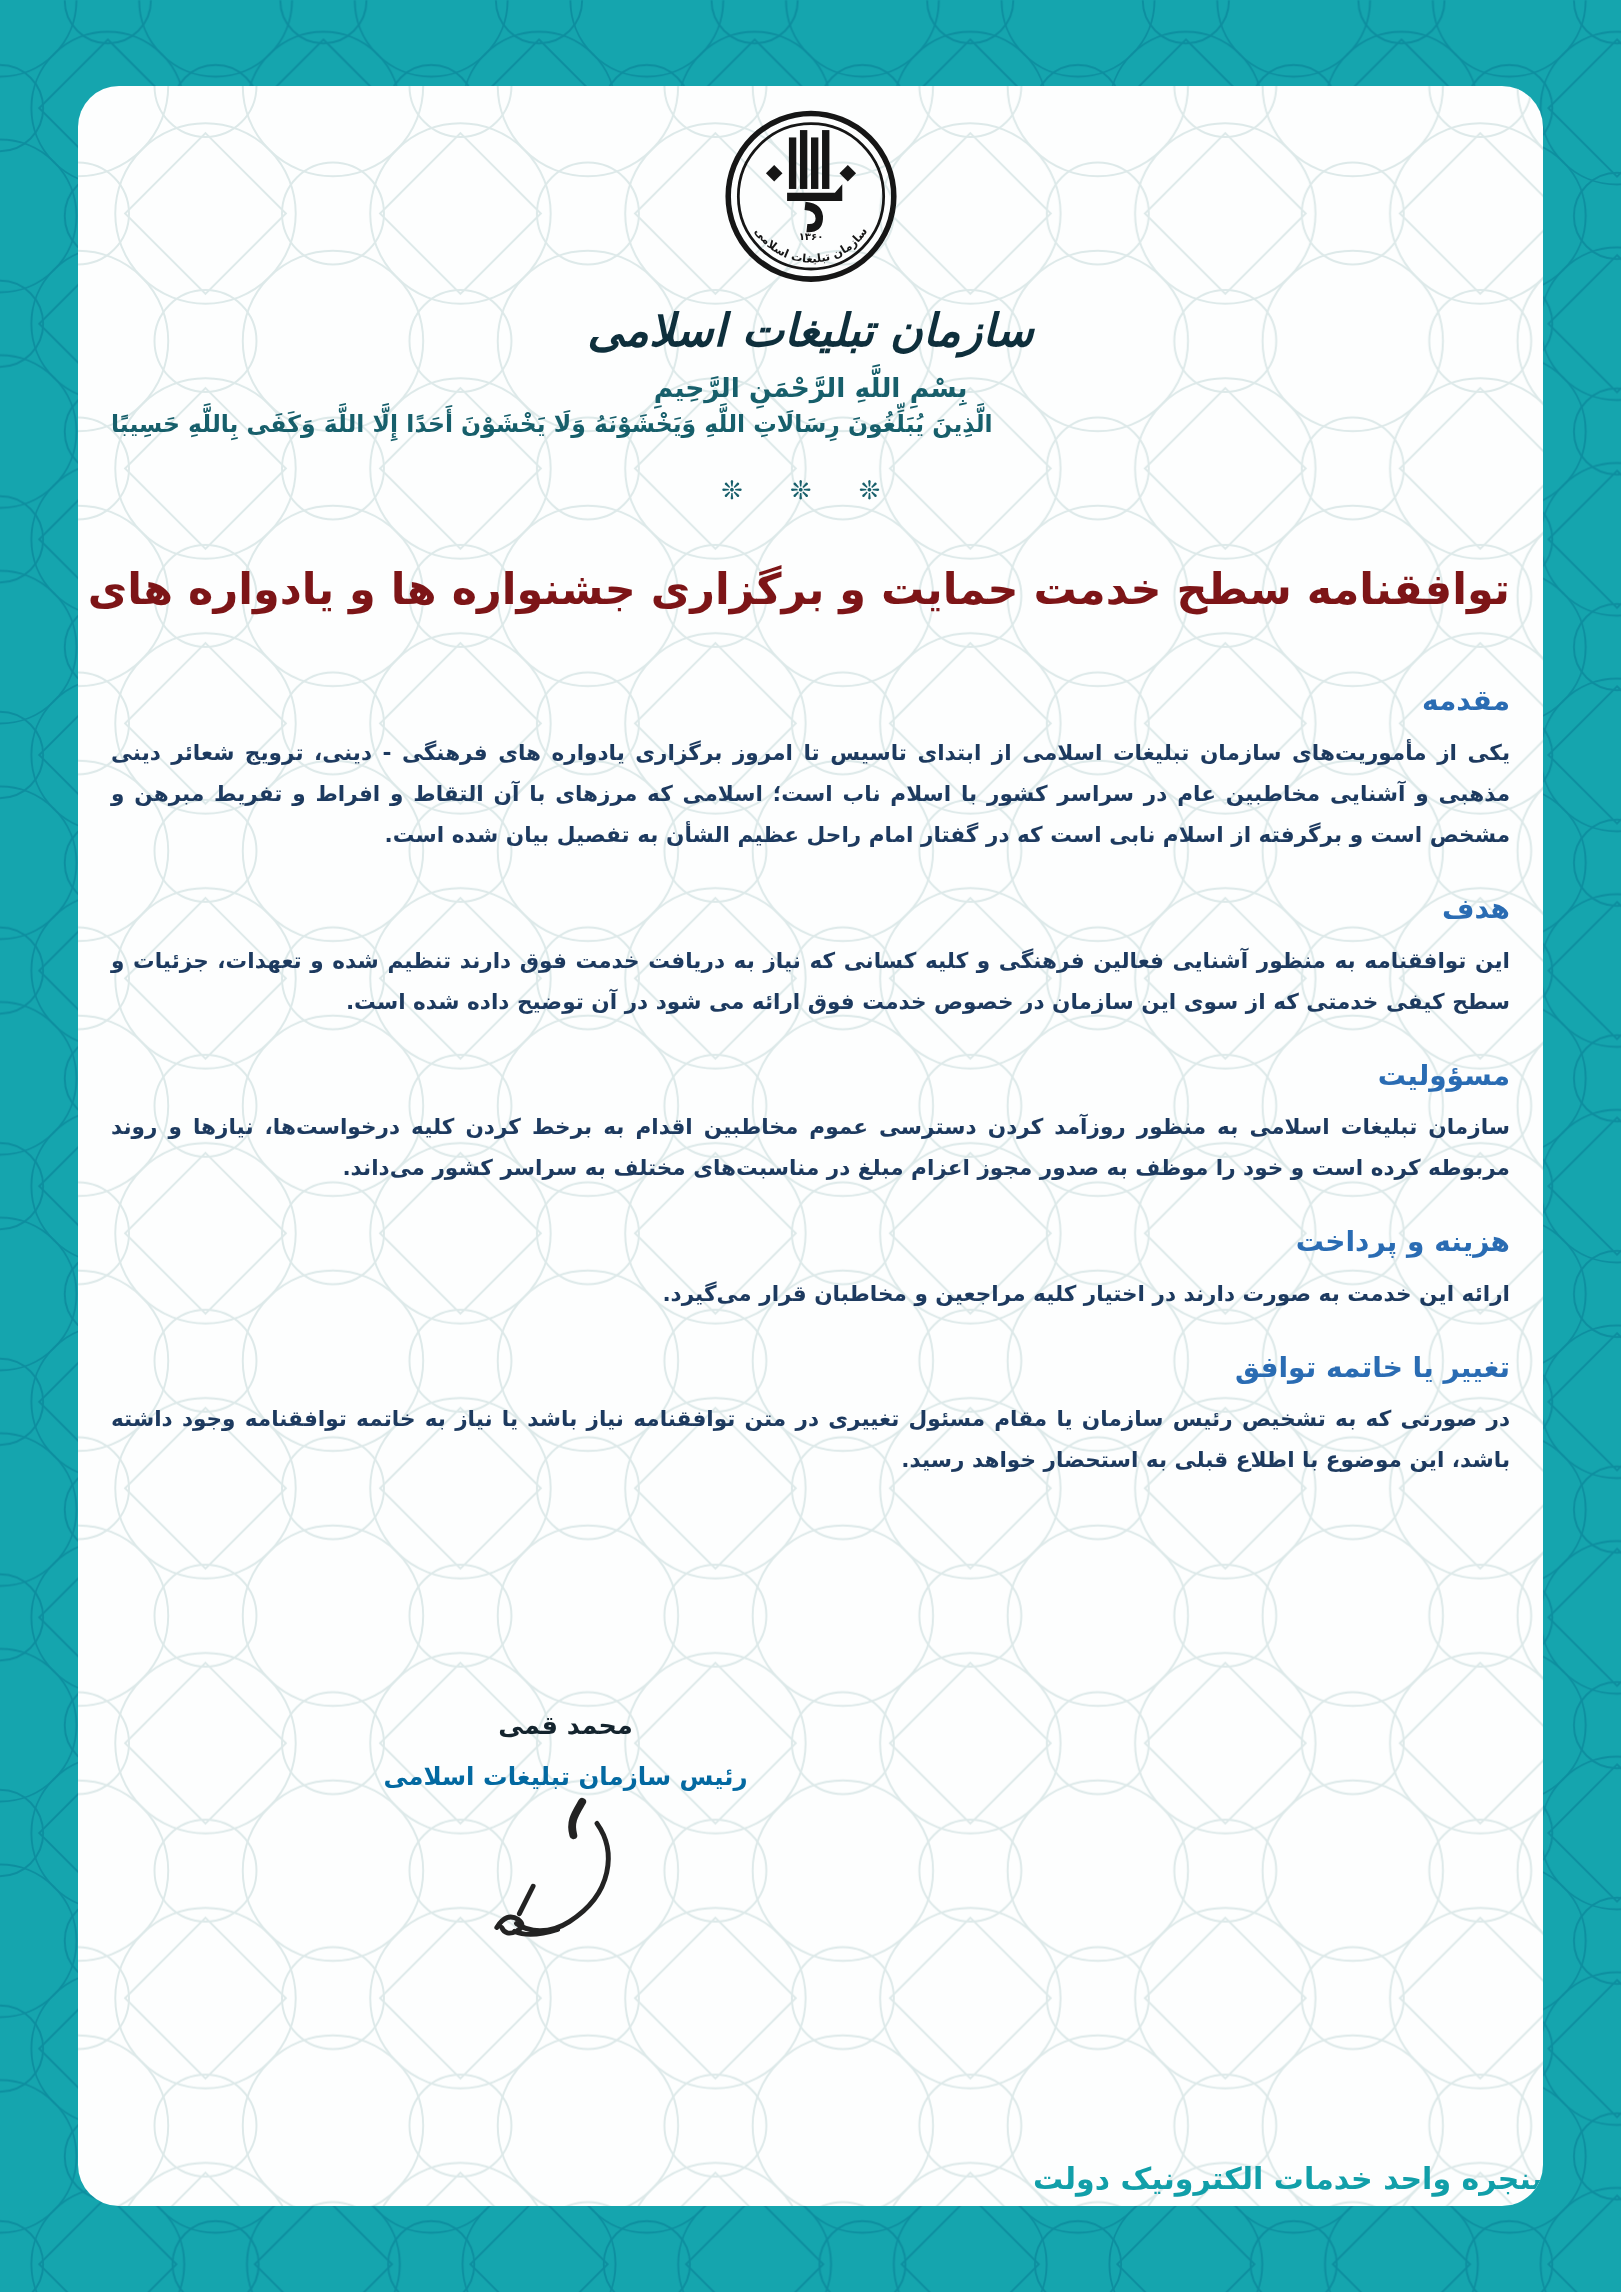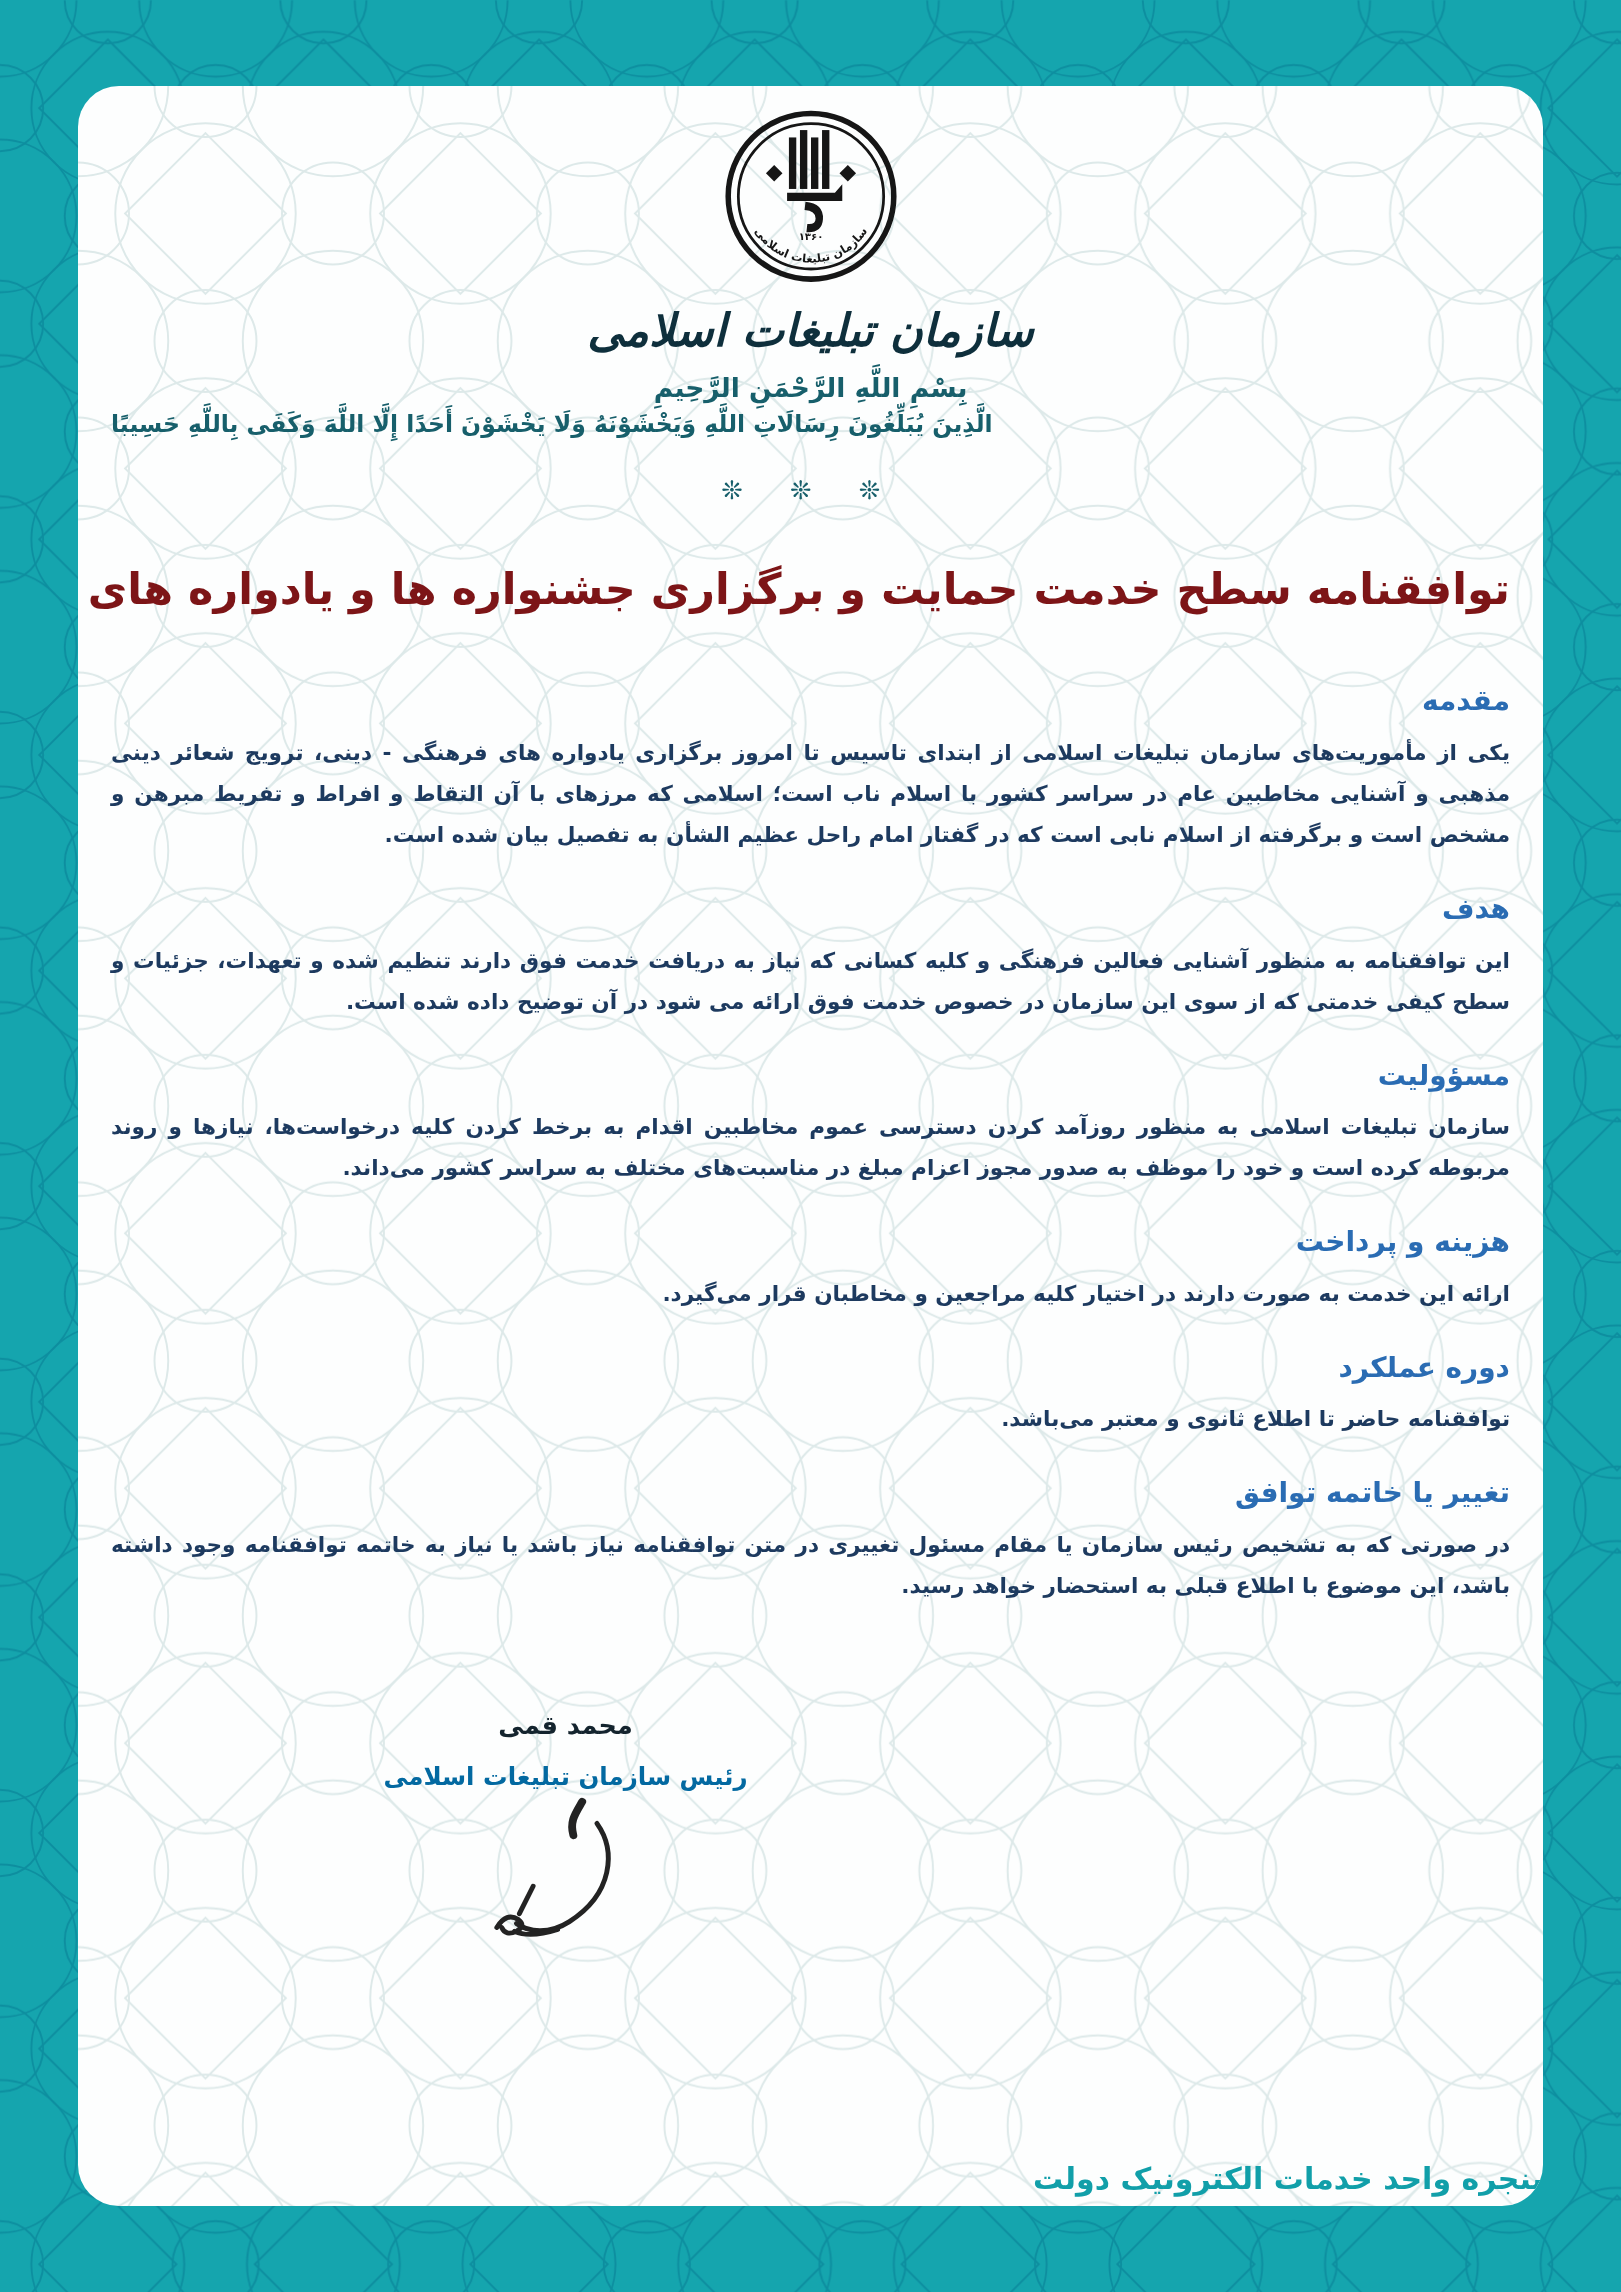--- a/index.html
+++ b/index.html
@@ -192,24 +192,20 @@
       </div>
       <div class="section">
         <h2>مسؤولیت</h2>
         <p>سازمان تبلیغات اسلامی به منظور روزآمد کردن دسترسی عموم مخاطبین اقدام به برخط کردن کلیه درخواست‌ها، نیازها و روند مربوطه کرده است و خود را موظف به صدور مجوز اعزام مبلغ در مناسبت‌های مختلف به سراسر کشور می‌داند.</p>
       </div>
       <div class="section">
         <h2>هزینه و پرداخت</h2>
         <p>ارائه این خدمت به صورت دارند در اختیار کلیه مراجعین و مخاطبان قرار می‌گیرد.</p>
       </div>
       <div class="section">
-        <h2>دوره عملکرد</h2>
-        <p>توافقنامه حاضر تا اطلاع ثانوی و معتبر می‌باشد.</p>
-      </div>
-      <div class="section">
         <h2>تغییر یا خاتمه توافق</h2>
         <p>در صورتی که به تشخیص رئیس سازمان یا مقام مسئول تغییری در متن توافقنامه نیاز باشد یا نیاز به خاتمه توافقنامه وجود داشته باشد، این موضوع با اطلاع قبلی به استحضار خواهد رسید.</p>
       </div>
     </div>
 
     <div class="signature">
       <div class="sig-name">محمد قمی</div>
       <div class="sig-role">رئیس سازمان تبلیغات اسلامی</div>
       <svg class="sig-scribble" width="167" height="157" viewBox="0 0 160 160" xmlns="http://www.w3.org/2000/svg">
         <g fill="none" stroke="#232323" stroke-linecap="round">

